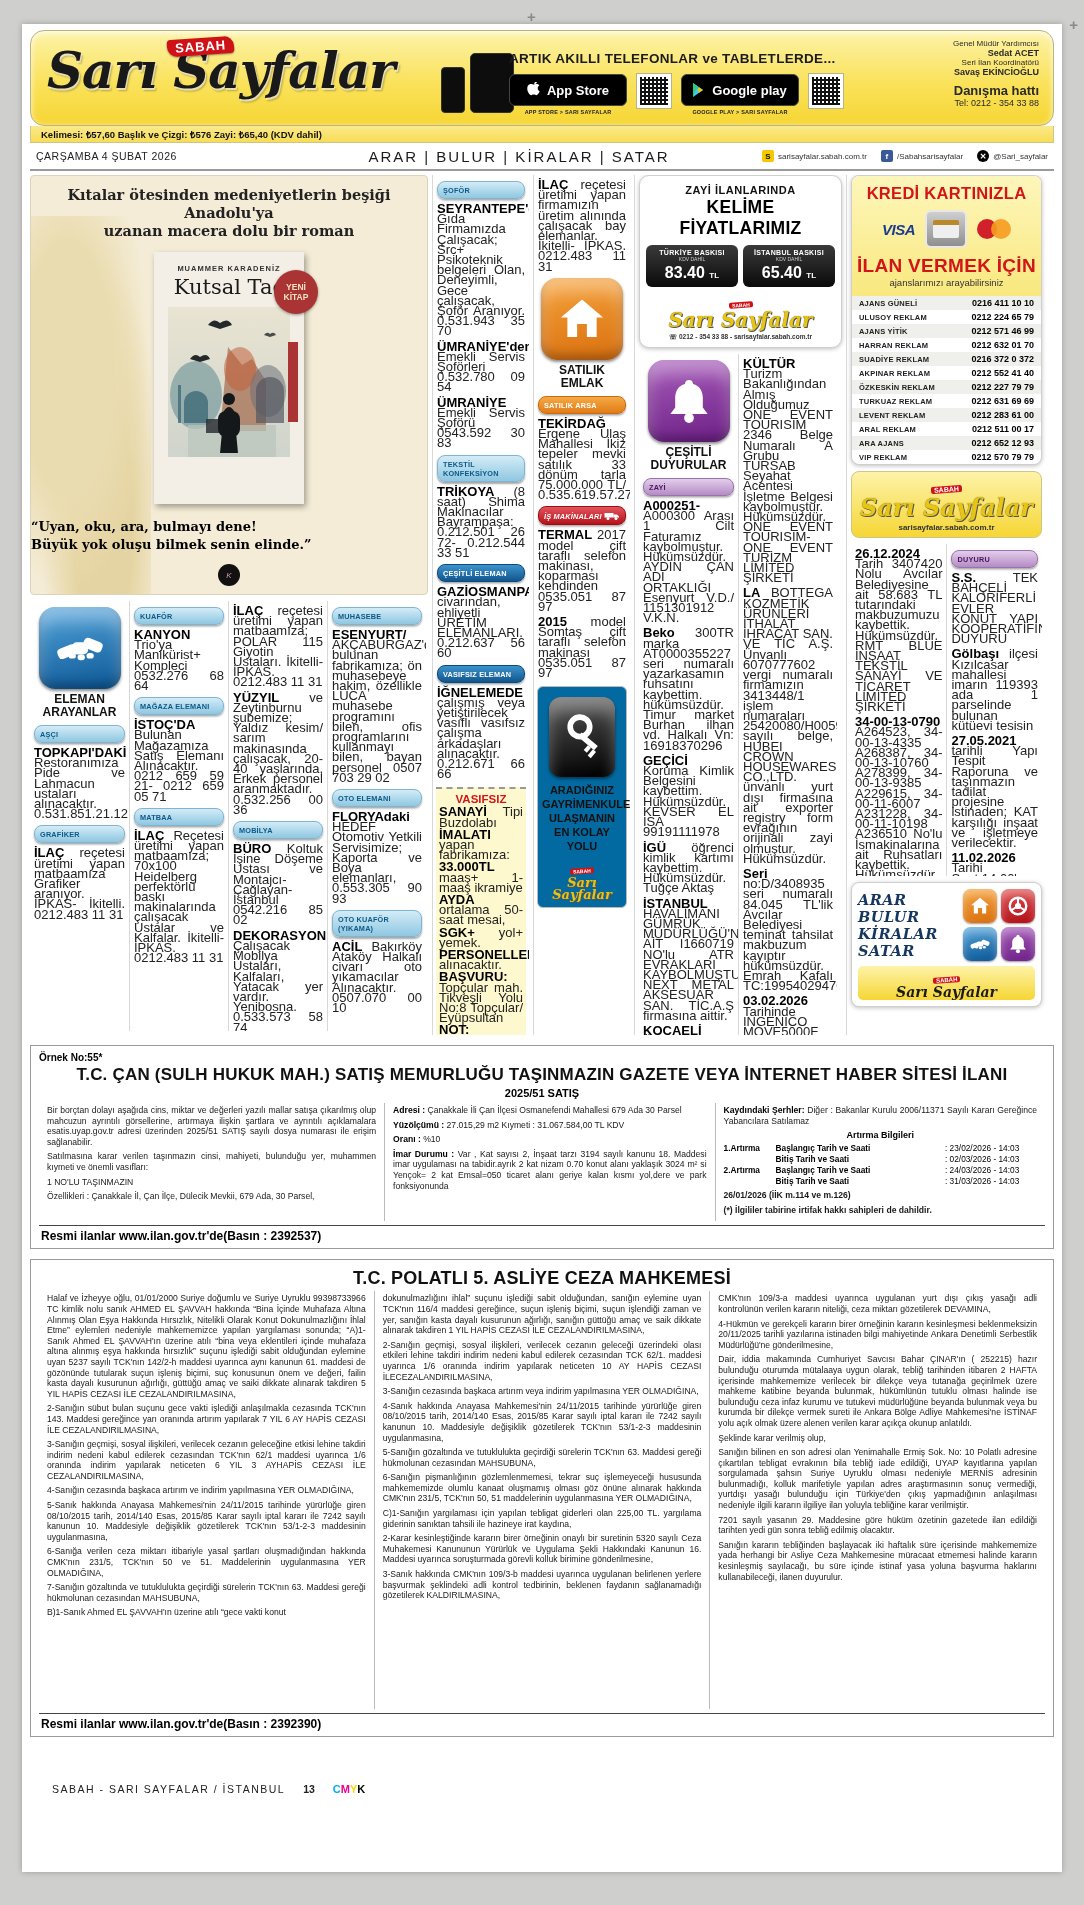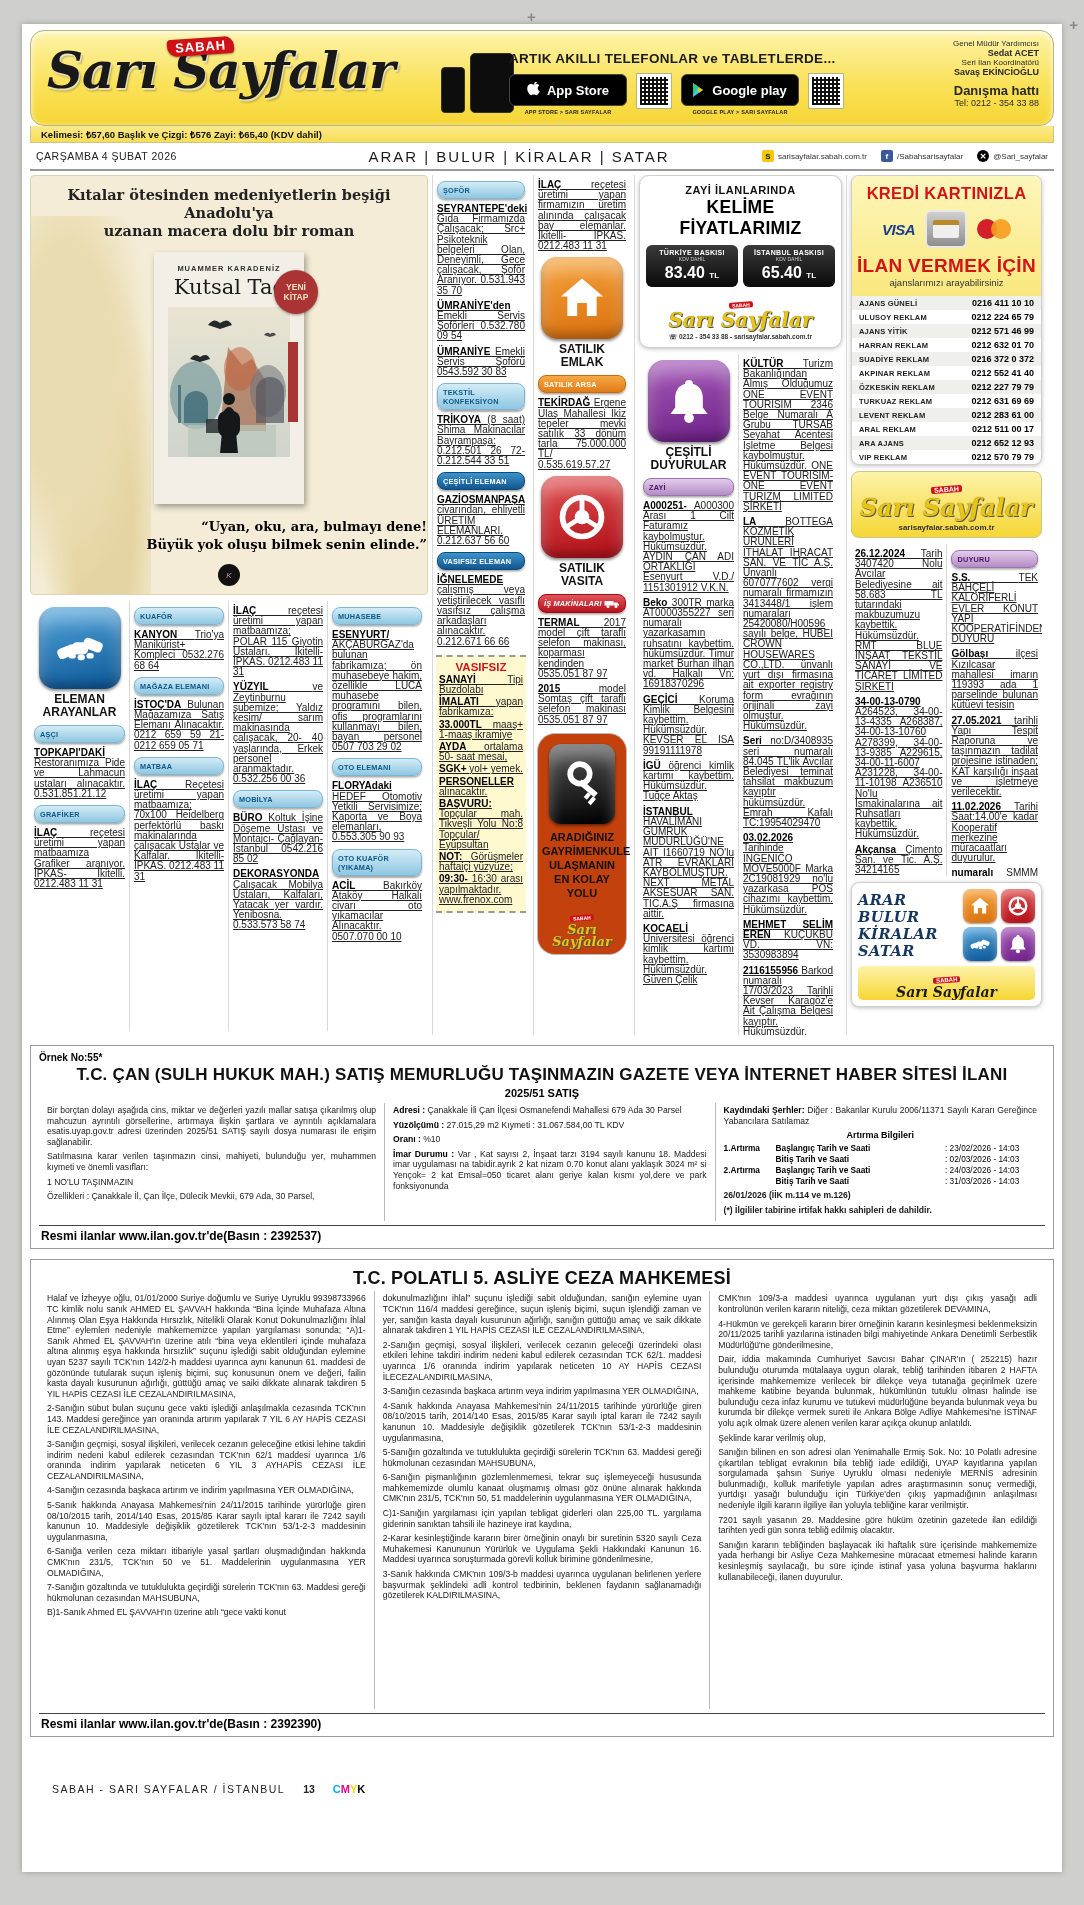--- a/index.html
+++ b/index.html
@@ -50,53 +50,53 @@
   .left-block { width:398px; }
   .book-ad { height:420px; background:#f4ecd6; border:1px solid #ddd4b8; border-radius:4px; position:relative; overflow:hidden; padding-top:10px; }
   .book-ad .splotch { position:absolute; left:0; top:40px; width:120px; height:380px; background:radial-gradient(ellipse at 30% 40%, #e8d9a8 0 40%, transparent 70%), radial-gradient(ellipse at 60% 80%, #e2cf96 0 30%, transparent 60%); opacity:.8; }
   .book-head { font-family:"DejaVu Serif", serif; font-weight:bold; font-size:14.5px; text-align:center; color:#222; line-height:18px; position:relative; }
   .cover { position:relative; width:150px; height:252px; background:#f3efe6; margin:12px auto 0; box-shadow:2px 3px 6px rgba(0,0,0,.35); padding-top:12px; }
   .cover .author { text-align:center; font-size:7.5px; font-weight:bold; letter-spacing:1px; color:#333; }
   .cover .title { text-align:center; font-family:"DejaVu Serif", serif; font-size:21px; color:#1a1a1a; margin-top:2px; }
   .cover .art { display:block; margin:8px auto 0; }
   .yeni { position:absolute; right:-14px; top:18px; width:44px; height:44px; border-radius:50%; background:#a33; color:#f4e3c0; font-size:8.5px; font-weight:bold; display:flex; align-items:center; justify-content:center; text-align:center; line-height:10px; box-shadow:0 1px 3px rgba(0,0,0,.4); }
   .spine { position:absolute; right:6px; top:90px; width:10px; height:80px; background:#a33; }
-  .quote { font-family:"DejaVu Serif", serif; font-weight:bold; font-size:13px; text-align:right; margin-top:14px; line-height:18px; position:relative; }
+  .quote { font-family:"DejaVu Serif", serif; font-weight:bold; font-size:13px; text-align:left; margin-top:14px; line-height:18px; position:relative; }
   .pub-dot { width:22px; height:22px; background:#111; border-radius:50%; margin:10px auto 0; color:#c9a; font-size:8px; display:flex; align-items:center; justify-content:center; font-style:italic; }
   .subcols { display:flex; gap:0; margin-top:6px; height:430px; overflow:hidden; }
   .ccol { width:99px; padding:0 3px; overflow:hidden; }
   .ccol + .ccol { border-left:1px solid #d8d8d6; }
   .tallcol { width:97px; padding:0 3px; overflow:hidden; }
 
   .pill { margin:6px 1px 4px; padding:4px 5px 3px; border-radius:8px; font-size:7.3px; font-weight:bold; letter-spacing:.2px; box-shadow:0 1.5px 2px rgba(0,0,0,.35); }
   .pill-h { background:linear-gradient(#d3ecf7,#8fc7e1); color:#0d5a88; border:1px solid #7fb5d2; }
   .pill-hd { background:linear-gradient(#3d93cc,#11568e); color:#fff; border:1px solid #0d4a7c; }
   .pill-ho { background:linear-gradient(#f6a943,#e07c18); color:#fff; border:1px solid #c96a10; }
   .pill-hr { background:linear-gradient(#e2555c,#b5121b); color:#fff; border:1px solid #9c0e16; display:flex; justify-content:space-between; align-items:center; font-style:italic; }
   .pill-hr svg { width:16px; height:10px; }
   .pill-hp { background:linear-gradient(#e3cdeb,#b48cc4); color:#4a1560; border:1px solid #9a72ad; }
-  .ad { font-size:10px; line-height:10.2px; text-align:justify; margin:5px 1px; color:#222;text-decoration:underline; }
+  .ad { font-size:13px; line-height:10.2px; text-align:justify; margin:5px 1px; color:#222; }
   .ad b { color:#000; }
 
   .icon-wrap { margin:6px 0 2px; }
   .icon-tile { width:82px; height:82px; margin:2px auto 4px; border-radius:16px; display:flex; align-items:center; justify-content:center;
      box-shadow:0 2px 3px rgba(0,0,0,.45), inset 0 14px 16px rgba(255,255,255,.35), inset 0 -6px 10px rgba(0,0,0,.25); }
   .icon-tile svg { width:52px; height:52px; }
   .tile-blue   { background:linear-gradient(170deg,#54a4da,#0b5796); }
   .tile-orange { background:linear-gradient(170deg,#f5a33c,#d96f0e); }
   .tile-red    { background:linear-gradient(170deg,#e05353,#b00d16); }
   .tile-purple { background:linear-gradient(170deg,#a75cba,#6d1f86); }
   .tile-black  { background:linear-gradient(170deg,#555,#000); width:66px; height:80px; border-radius:12px; }
   .icon-label { text-align:center; font-weight:bold; font-size:12px; line-height:13px; color:#111; margin-bottom:4px; }
 
   .note { background:#fdf8cd; border-top:2px dashed #999; border-bottom:2px dashed #999; padding:4px 2px; margin-top:8px; }
   .note-title { text-align:center; color:#d31419; font-weight:bold; font-size:11.5px; margin-bottom:2px; }
   .note .ad { margin:2px 1px; }
 
-  .keybox { background:#c2410c; border:1px solid #bbb; border-radius:18px; margin-top:8px; padding:8px 4px 6px; }
+  .keybox { background:#0369a1; border:1px solid #bbb; border-radius:6px; margin-top:8px; padding:8px 4px 6px; }
   .keybox-text { font-weight:bold; font-size:11px; text-align:center; line-height:14px; margin-top:6px; color:#111; }
   .mini-logo { text-align:center; margin-top:6px; }
   .mini-sabah { display:inline-block; background:#cf1218; color:#fff; font-size:5px; font-weight:bold; padding:0 3px; border-radius:2px; transform:rotate(-4deg); }
   .mini-script { display:block; font-family:"DejaVu Serif", serif; font-style:italic; font-weight:bold; font-size:13px; color:#e8c413; text-shadow:0 0 1px #555, 1px 1px 0 #555; line-height:12px; }
 
   .mid-block { width:208px; }
   .pricebox { background:#fff; border:1px solid #cfcfcd; border-radius:10px; box-shadow:0 1px 4px rgba(0,0,0,.25); padding:8px 6px 6px; text-align:center; }
   .pb-t1 { font-size:11px; font-weight:bold; letter-spacing:.5px; color:#111; }
   .pb-t2 { font-size:17.5px; font-weight:bold; letter-spacing:.3px; color:#000; margin-top:1px; }
   .pb-row { display:flex; gap:5px; margin-top:6px; }
@@ -364,36 +364,20 @@
           <div class="icon-wrap">
             <div class="icon-tile tile-orange">
               <svg viewBox="0 0 64 64">
                 <path fill="#fff" d="M32 8 L58 30 H50 V54 H38 V38 H26 V54 H14 V30 H6 Z"></path>
               </svg>
             </div>
             <div class="icon-label">SATILIK EMLAK</div>
           </div>
           <div class="pill pill-ho">SATILIK ARSA</div>
           <p class="ad"><b>TEKİRDAĞ </b>Ergene Ulaş Mahallesi İkiz tepeler mevki satılık 33 dönüm tarla 75.000.000 TL/ 0.535.619.57.27</p>
-          <div class="icon-wrap">
-            <div class="icon-tile tile-red">
-              <svg viewBox="0 0 64 64">
-                <g fill="none" stroke="#fff" stroke-width="7">
-                  <circle cx="32" cy="32" r="24"></circle>
-                </g>
-                <circle cx="32" cy="32" r="9" fill="#fff"></circle>
-                <g stroke="#fff" stroke-width="6">
-                  <line x1="32" y1="32" x2="32" y2="10"></line>
-                  <line x1="32" y1="32" x2="13" y2="44"></line>
-                  <line x1="32" y1="32" x2="51" y2="44"></line>
-                </g>
-              </svg>
-            </div>
-            <div class="icon-label">SATILIK VASITA</div>
-          </div>
           <div class="pill pill-hr">
             <span>İŞ MAKİNALARI</span>
             <svg viewBox="0 0 32 20">
               <rect x="1" y="4" width="18" height="9" fill="#fff"></rect>
               <path d="M19 7 h7 l4 4 v2 h-11 z" fill="#fff"></path>
               <circle cx="8" cy="15" r="3" fill="#fff"></circle>
               <circle cx="24" cy="15" r="3" fill="#fff"></circle>
             </svg>
           </div>
           <p class="ad"><b>TERMAL </b>2017 model çift taraflı selefon makinası, koparması kendinden 0535.051 87 97</p>

